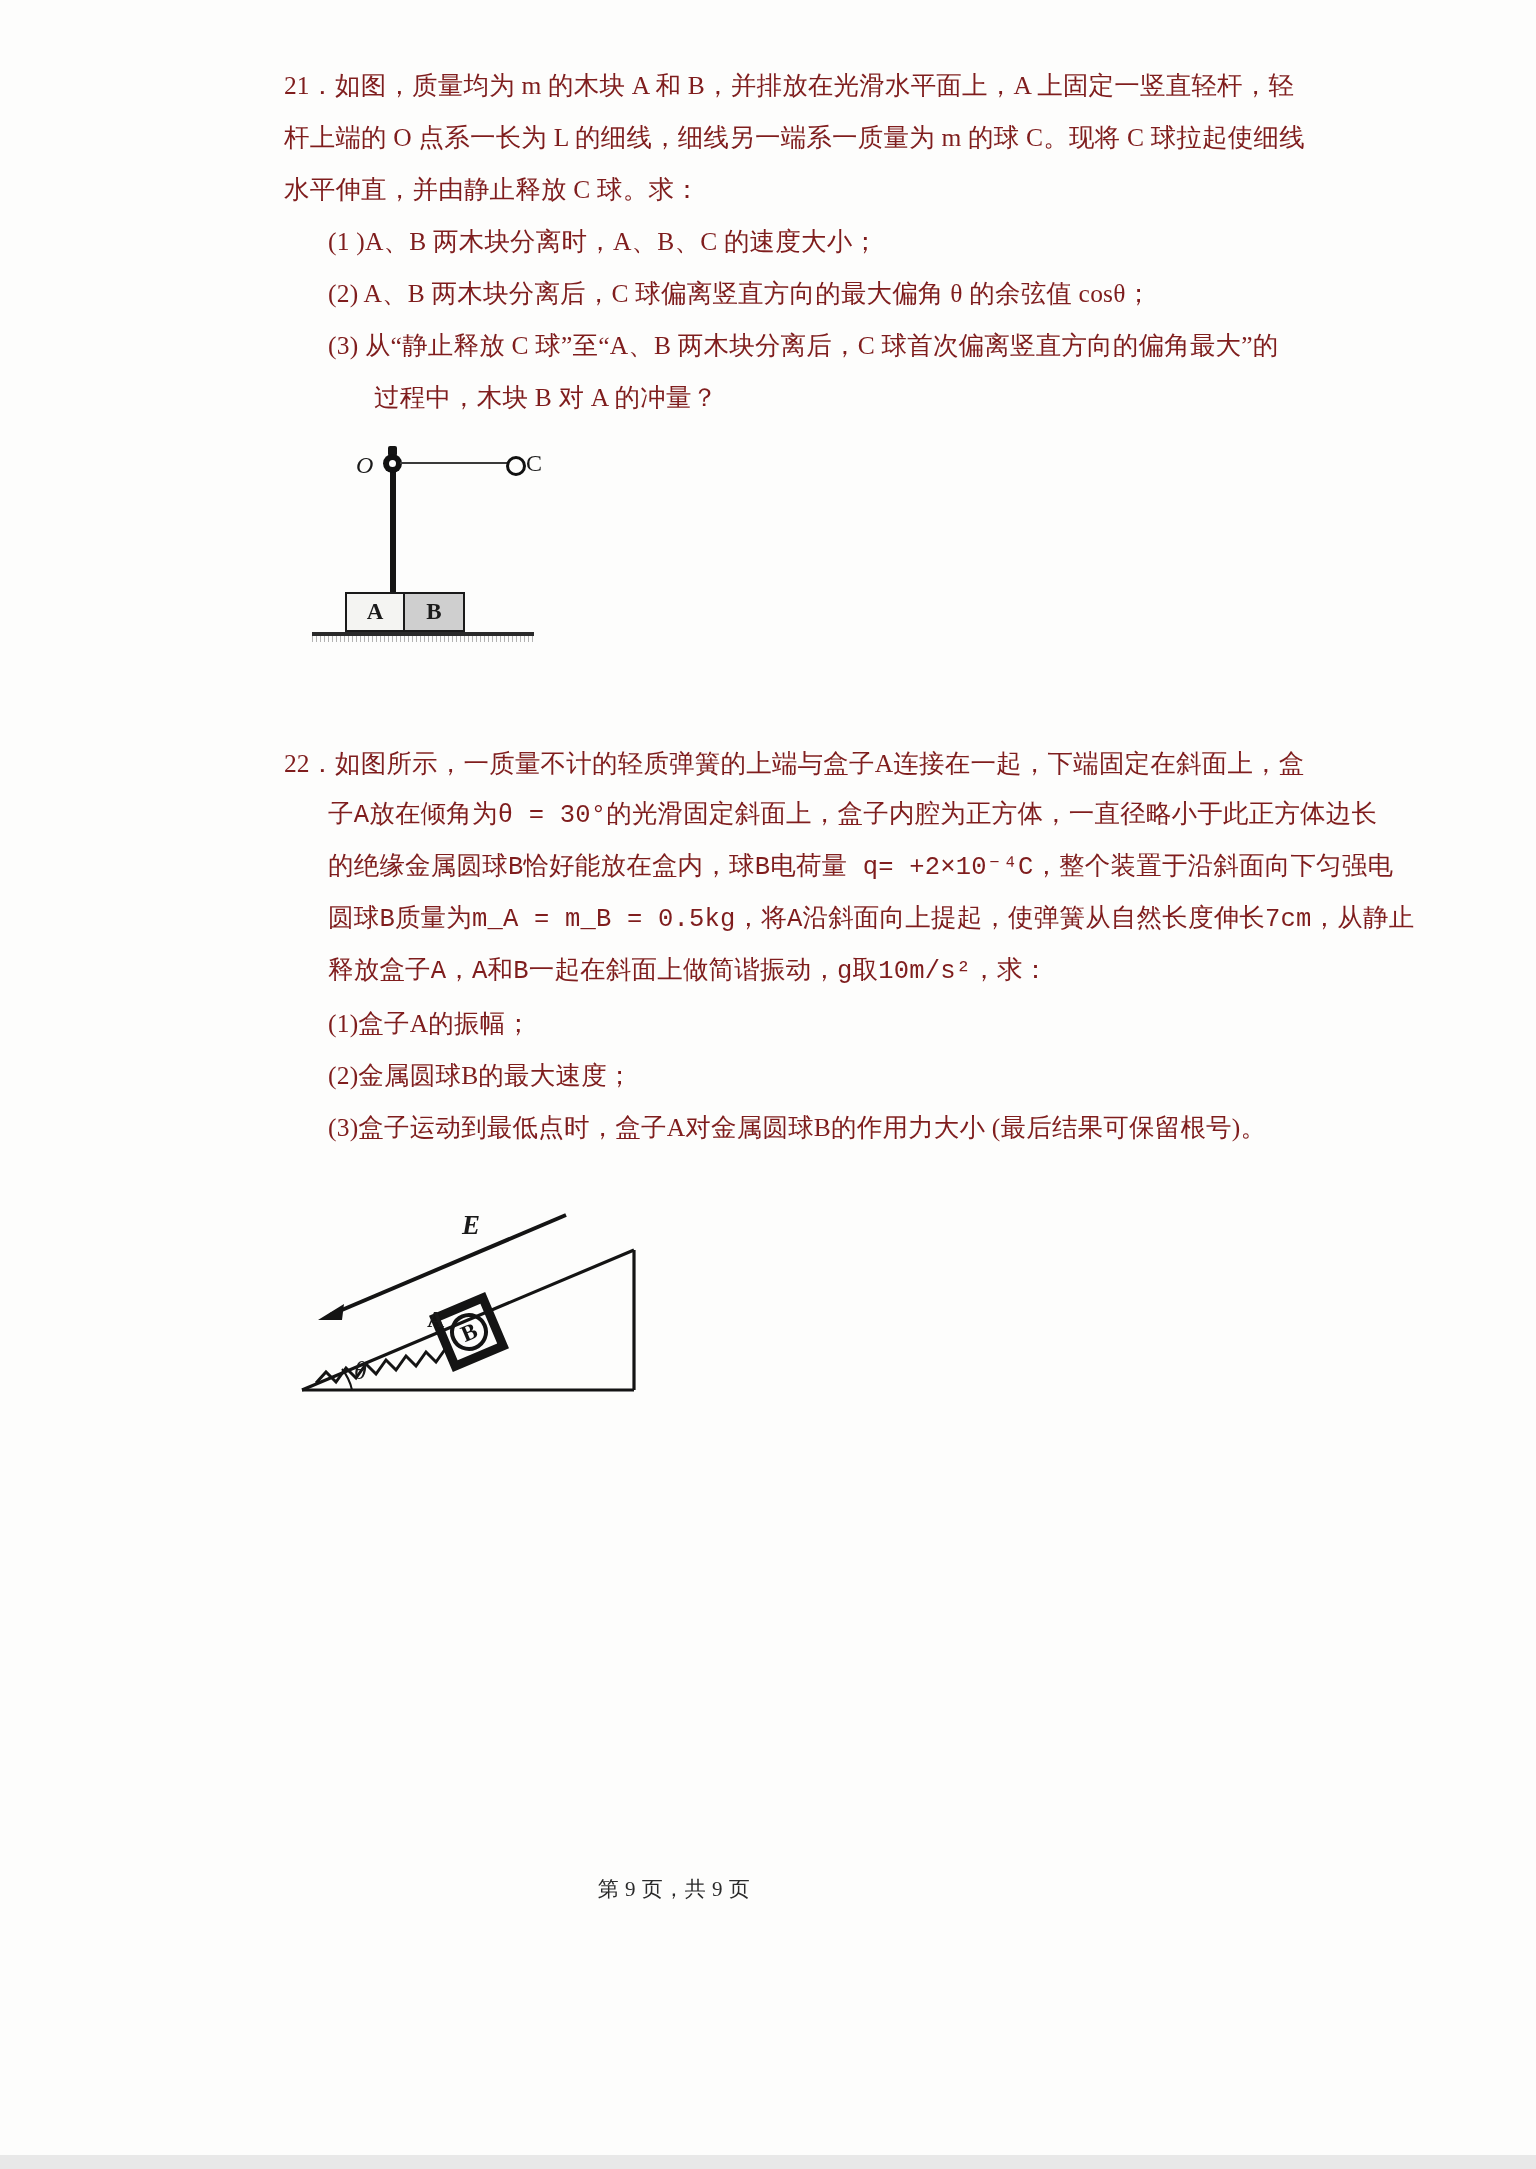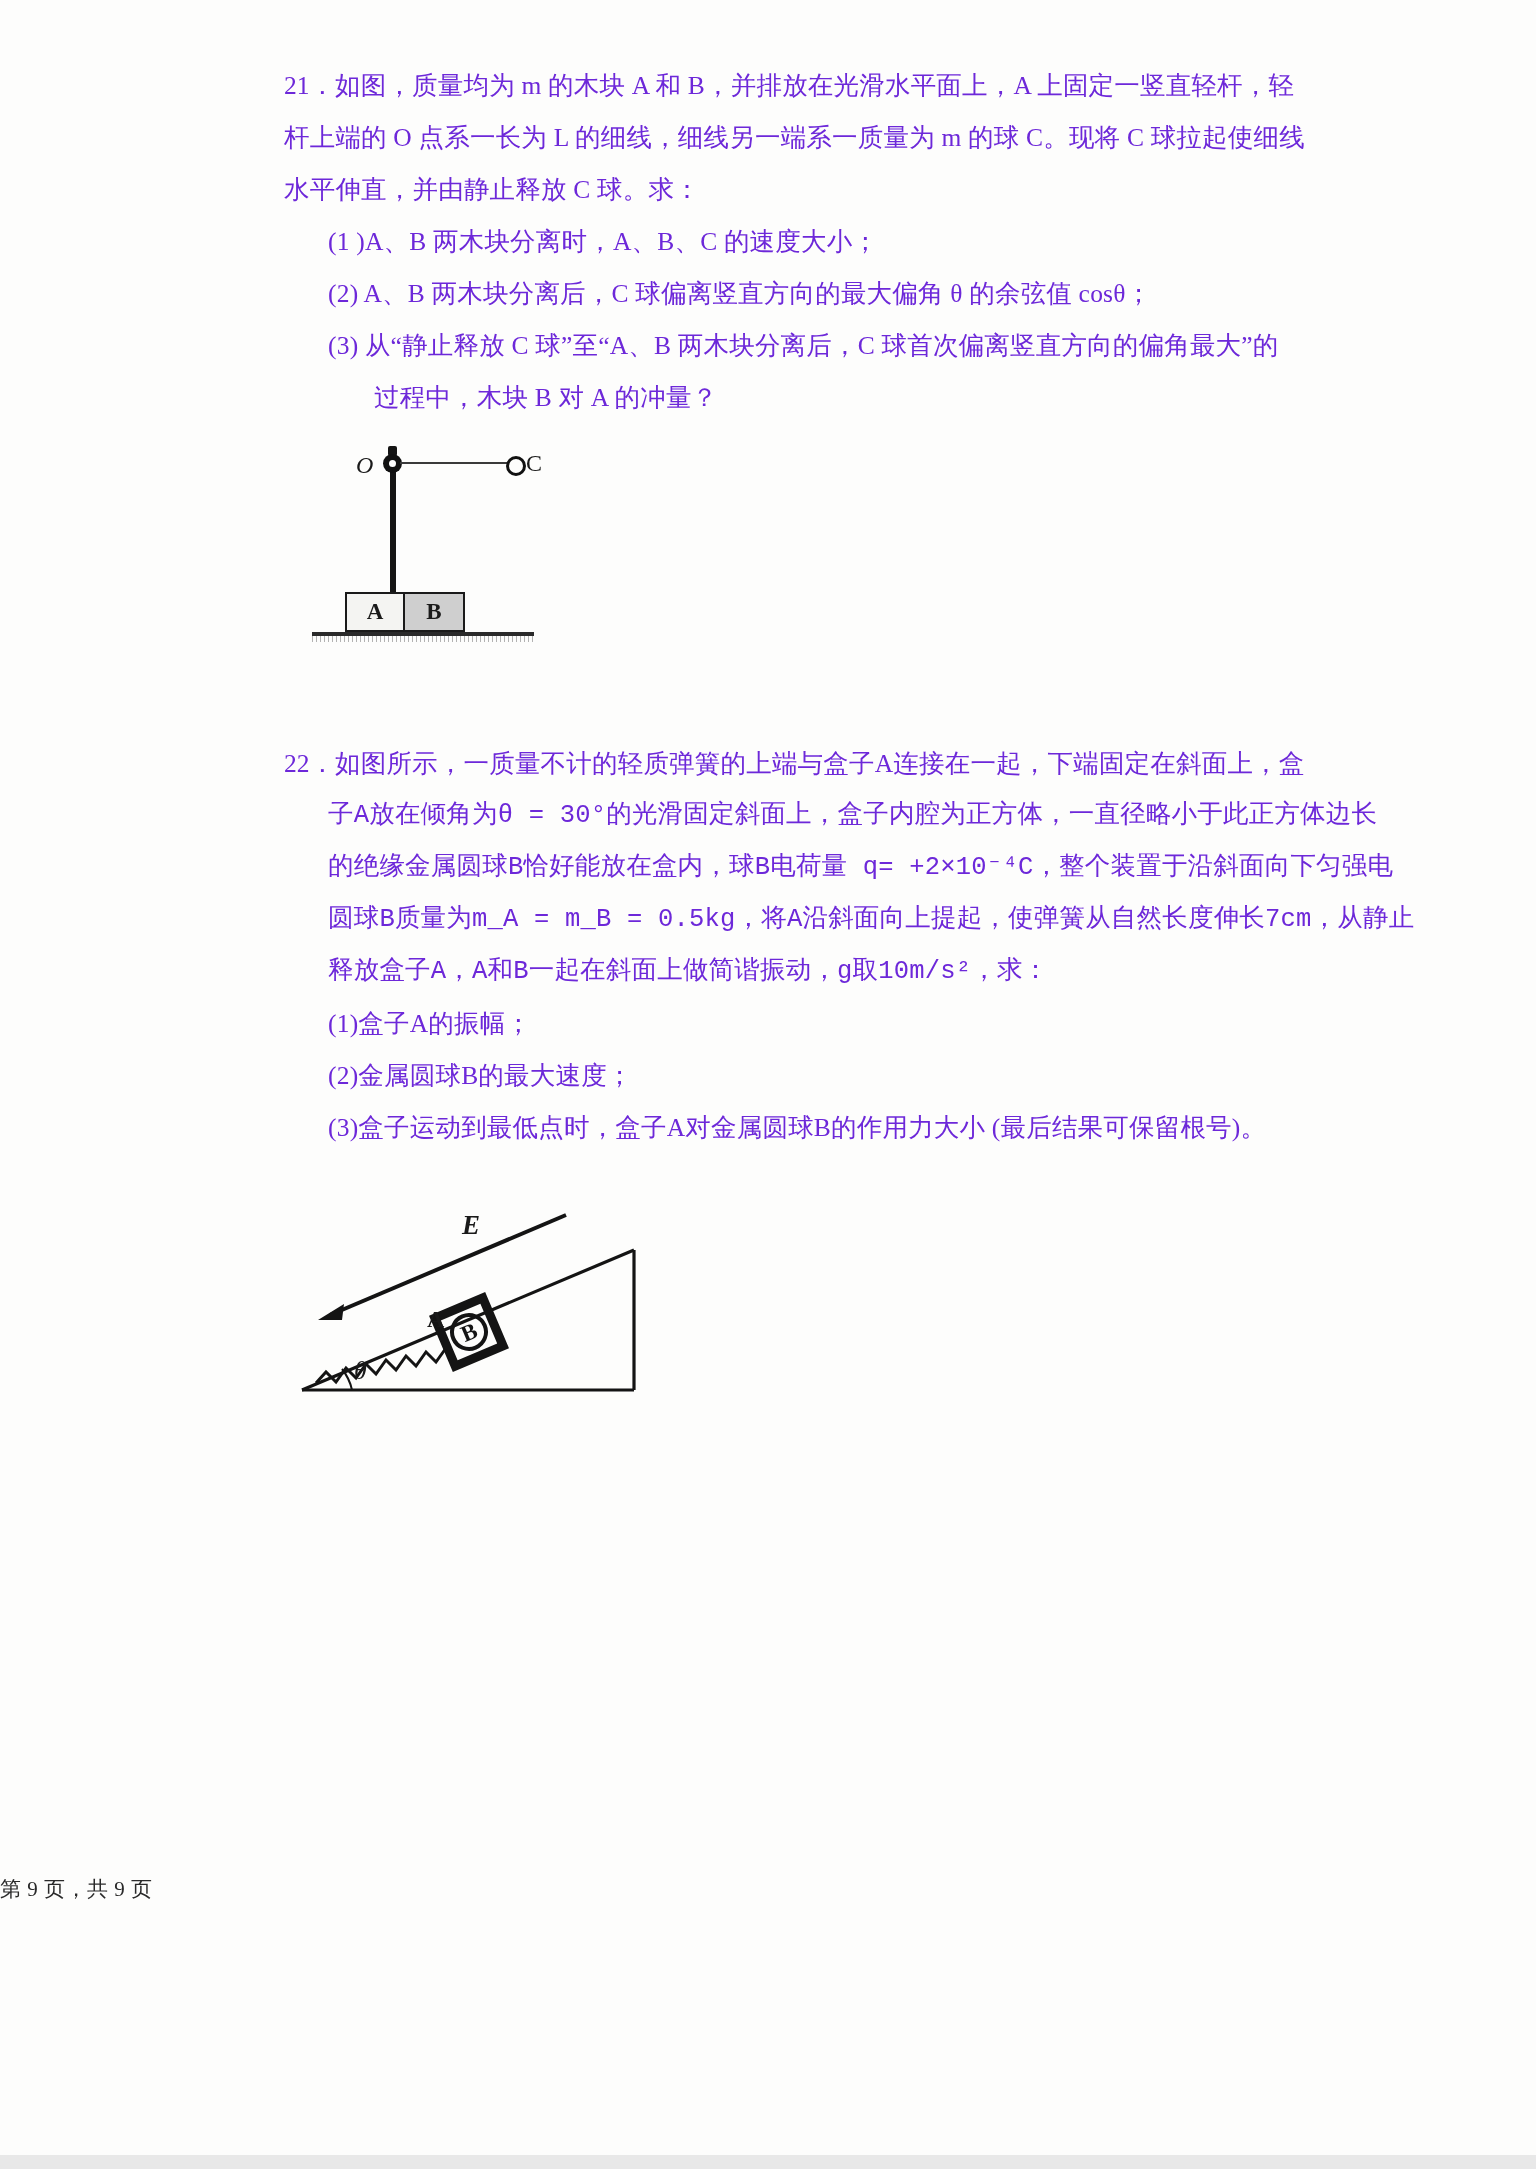--- a/index.html
+++ b/index.html
@@ -25,21 +25,21 @@
     left: 284px;
     top: 60px;
     width: 1010px;
   }
 
   
   .problem {
     font-size: 25.5px;
     line-height: 52px;
     letter-spacing: 0.2px;
-    color: #6d28d9;
+    color: #7f1d1d;
   }
   .p-line {
     display: block;
     white-space: nowrap;
   }
   .hang {
     padding-left: 44px;
     font-family: Liberation Mono, monospace;
   }
   .sub {
@@ -205,20 +205,21 @@
   .lbl-E { font-size: 27px; font-style: italic; }
   .lbl-A { font-size: 24px; }
   .lbl-theta { font-size: 26px; font-style: italic; font-weight: normal; }
 
   
   .footer {
     position: absolute;
     left: 0;
     top: 1875px;
     width: 1348px;
+    text-align: center;
     font-size: 21px;
     color: #2a2a2a;
     font-family: "Liberation Serif", serif;
     letter-spacing: 0.5px;
   }
   .bottom-strip {
     position: absolute;
     left: 0;
     top: 2155px;
     width: 1536px;

